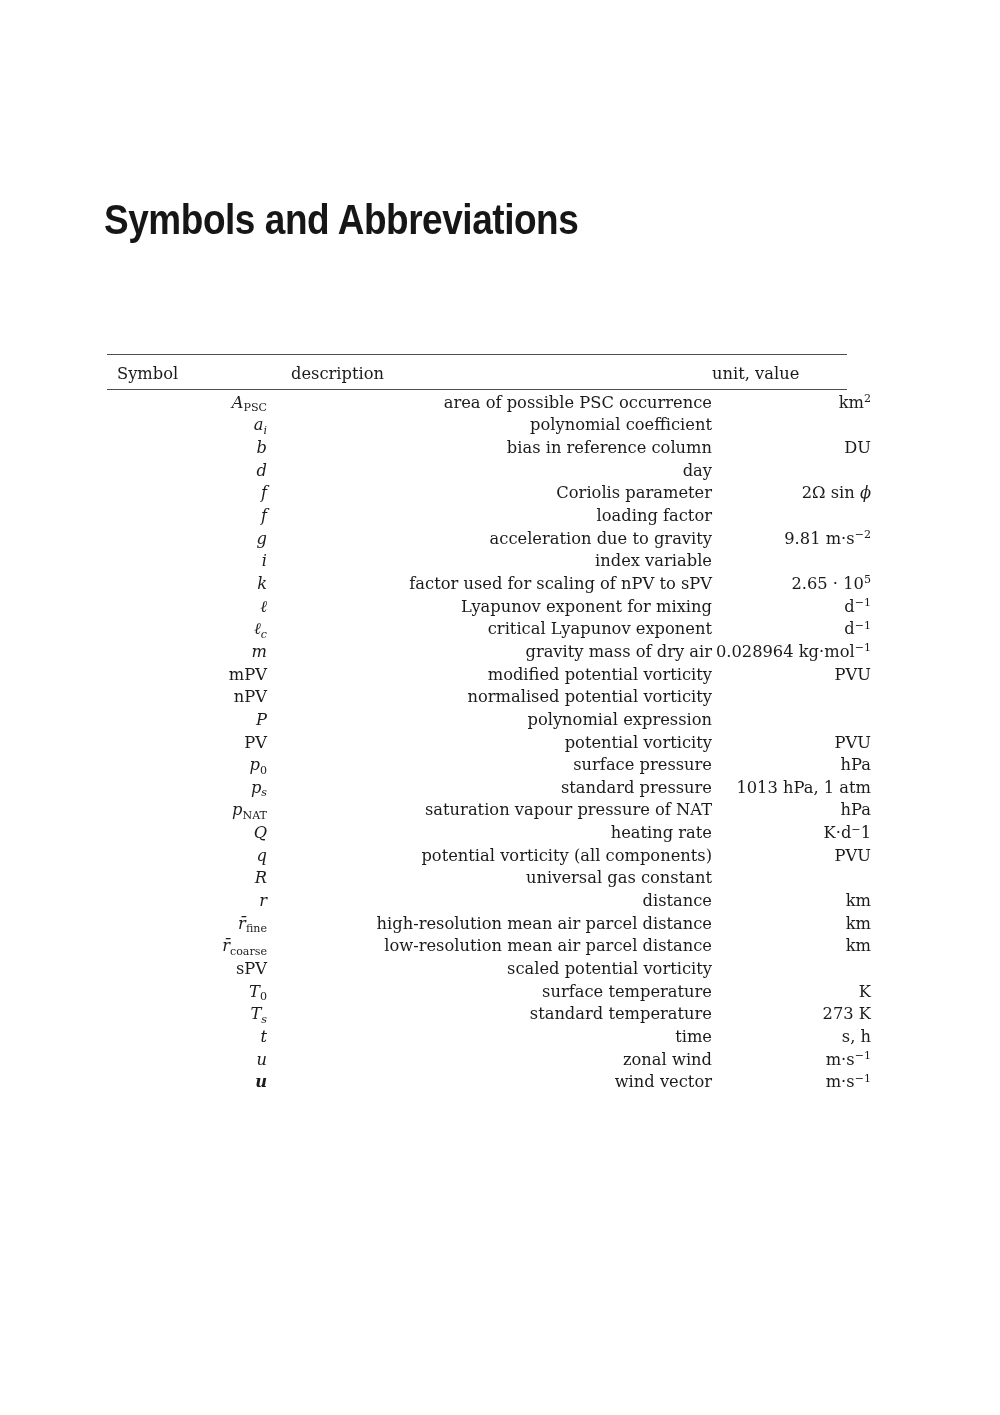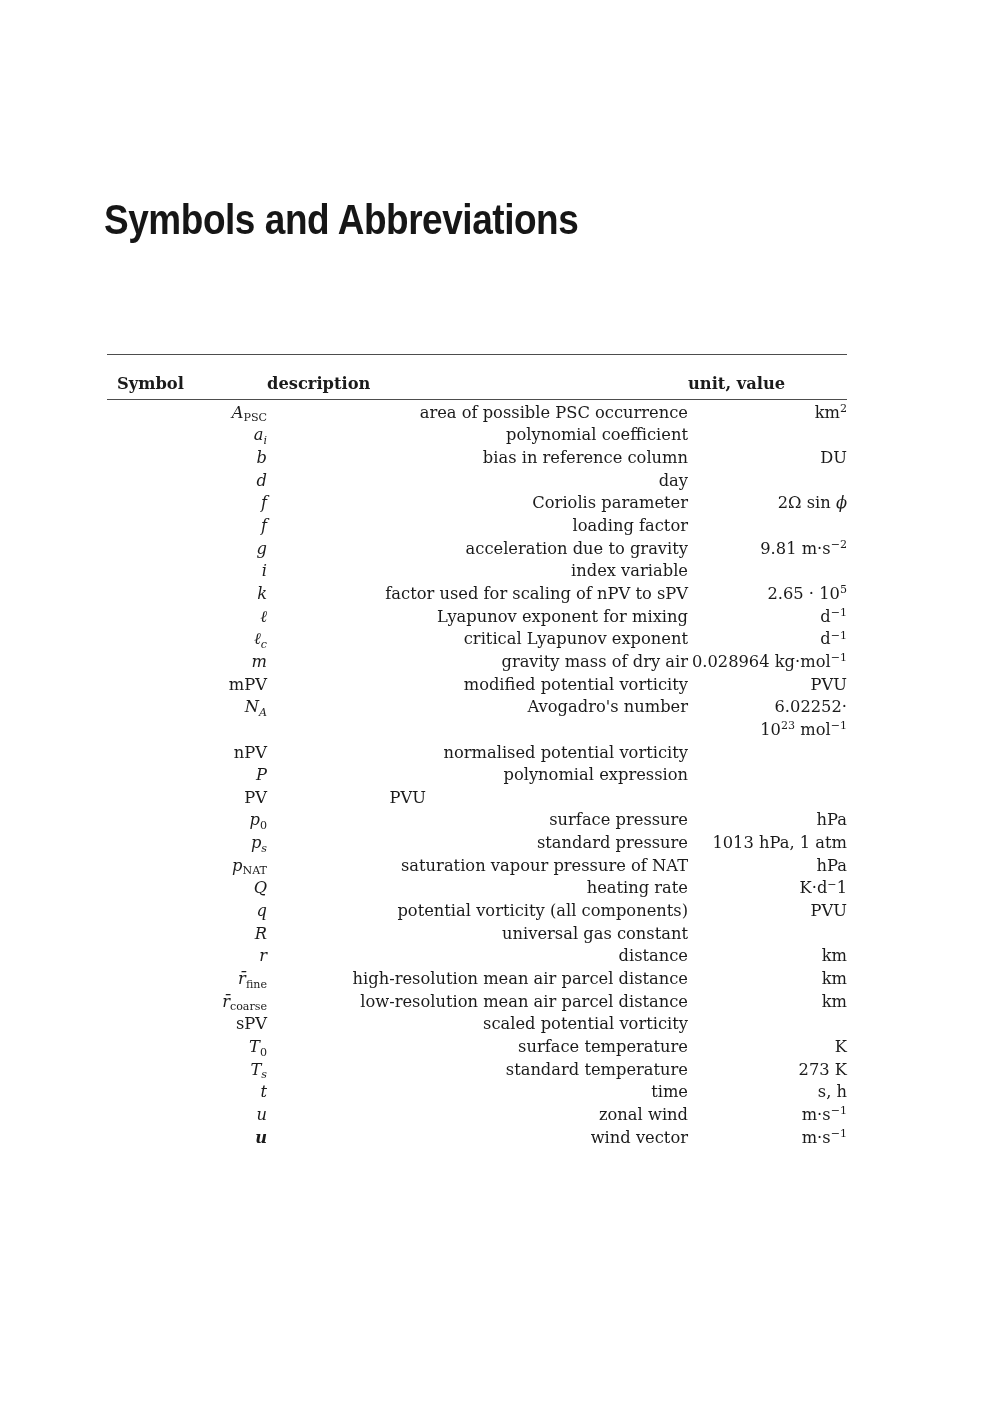--- a/index.html
+++ b/index.html
@@ -13,27 +13,27 @@
     font-size:42px;line-height:1;letter-spacing:-0.5px;color:#161616;
     transform:scaleX(0.88);transform-origin:left top;white-space:nowrap;
   }
   .symtable{
     position:absolute;left:107px;top:354px;width:740px;
     font-size:16.3px;
   }
   .thead{
     display:flex;
     border-top:1.4px solid #4d4d4d;border-bottom:1.4px solid #4d4d4d;
-    padding:18px 0 3px 0;line-height:21px;font-weight:bold;
+    padding:8px 0 3px 0;line-height:21px;
   }
   .tbody{padding-top:2px;}
   .trow{display:flex;text-align:right;}
   .trow>div,.thead>div{line-height:22.65px;}
   .c1{width:150px;padding-left:10px;flex:none;}
-  .c2{width:421px;flex:none;}
+  .c2{width:421px;flex:none;margin-left:24px;}
   .c3{width:159px;flex:none;}
   .it{font-style:italic;}
   .bf{font-weight:bold;}
   .sub{font-size:68%;position:relative;top:0.33em;line-height:0;}
   .sup{font-size:68%;position:relative;top:-0.5em;line-height:0;}
   .fr{float:right;}
 </style>
 </head>
 <body>
 
@@ -105,36 +105,32 @@
         <div class="c1"><span class="it">m</span></div>
         <div class="c2">gravity mass of dry air</div>
         <div class="c3"><span>0.028964 kg·mol</span><span class="sup">−1</span></div>
       </div>
       <div class="trow">
         <div class="c1"><span>mPV</span></div>
         <div class="c2">modified potential vorticity</div>
         <div class="c3"><span>PVU</span></div>
       </div>
       <div class="trow">
-        <div class="c1"><span class="it">N</span><span class="it sub">A</span></div>
-        <div class="c2">Avogadro's number</div>
-        <div class="c3"><span>6.02252</span><span class="fr">·</span><br><span>10</span><span class="sup">23</span><span> mol</span><span class="sup">−1</span></div>
-      </div>
-      <div class="trow">
         <div class="c1"><span>nPV</span></div>
         <div class="c2">normalised potential vorticity</div>
         <div class="c3"></div>
       </div>
       <div class="trow">
         <div class="c1"><span class="it">P</span></div>
         <div class="c2">polynomial expression</div>
         <div class="c3"></div>
       </div>
       <div class="trow">
         <div class="c1"><span>PV</span></div>
+        <div class="c2">potential vorticity</div>
         <div class="c3"><span>PVU</span></div>
       </div>
       <div class="trow">
         <div class="c1"><span class="it">p</span><span class="sub">0</span></div>
         <div class="c2">surface pressure</div>
         <div class="c3"><span>hPa</span></div>
       </div>
       <div class="trow">
         <div class="c1"><span class="it">p</span><span class="it sub">s</span></div>
         <div class="c2">standard pressure</div>

